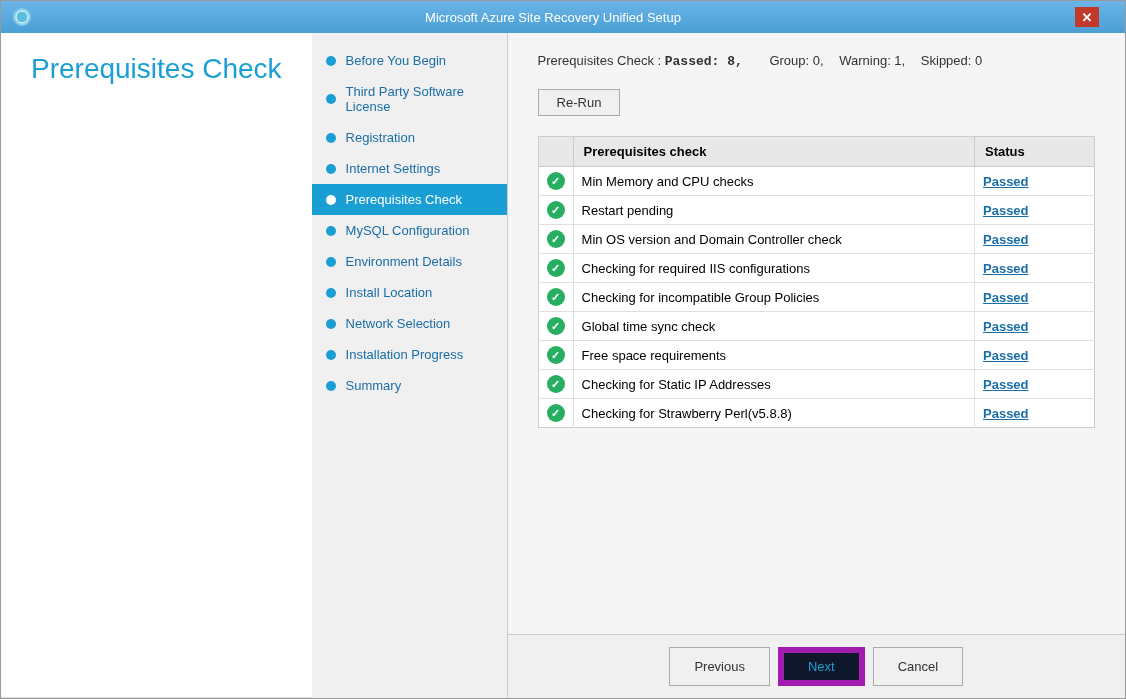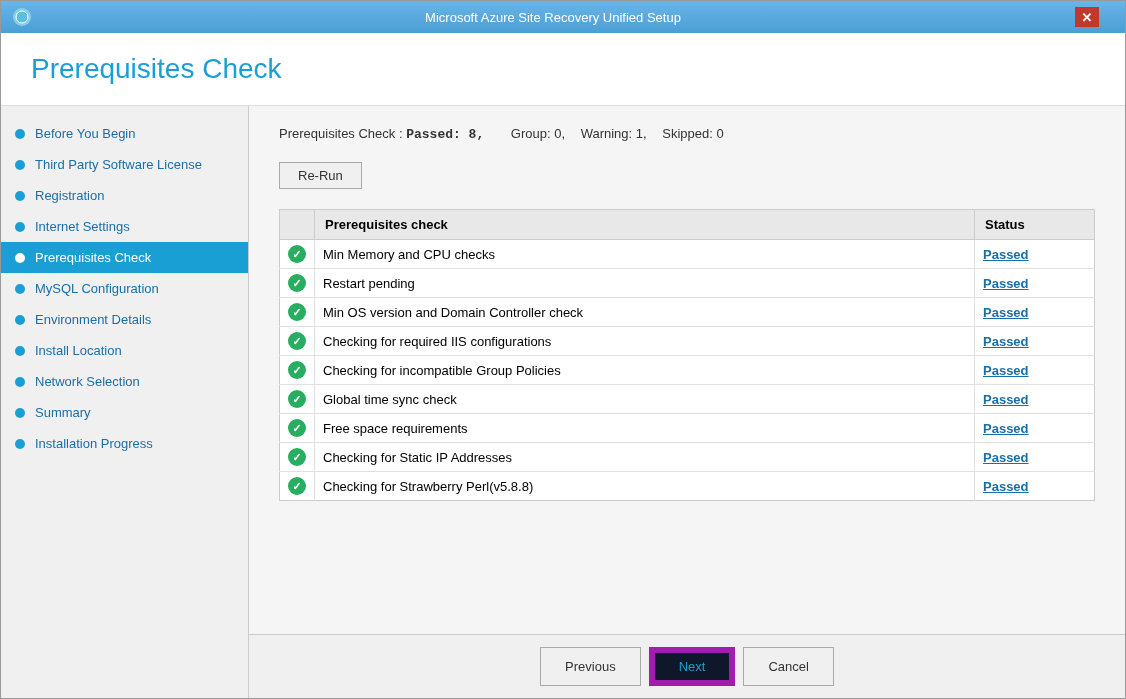--- a/index.html
+++ b/index.html
@@ -55,42 +55,42 @@
       color: white;
       font-size: 13px;
       cursor: pointer;
       display: flex;
       align-items: center;
       justify-content: center;
       font-weight: bold;
     }
     .content-area {
       display: flex;
-      flex-direction: column;
+      flex-direction: row;
       flex: 1;
       overflow: hidden;
     }
     .header-section {
       background: white;
       padding: 20px 30px 20px 30px;
       border-bottom: 1px solid #ddd;
       flex-shrink: 0;
     }
     .page-title {
       font-size: 28px;
       font-weight: 300;
       color: #1a9fd4;
     }
     .main-body {
       display: flex;
       flex: 1;
       overflow: hidden;
     }
     .sidebar {
-      width: 248px;
+      width: 196px;
       background: #f0f0f0;
       border-right: 1px solid #ccc;
       padding: 12px 0;
       flex-shrink: 0;
       overflow-y: auto;
     }
     .sidebar-item {
       display: flex;
       align-items: center;
       padding: 8px 14px;
@@ -266,25 +266,25 @@
           <div class="sidebar-item">
             <span class="dot"></span>
             <span class="sidebar-item-label">Install Location</span>
           </div>
           <div class="sidebar-item">
             <span class="dot"></span>
             <span class="sidebar-item-label">Network Selection</span>
           </div>
           <div class="sidebar-item">
             <span class="dot"></span>
+            <span class="sidebar-item-label">Installation Progress</span>
+          </div>
+          <div class="sidebar-item">
+            <span class="dot"></span>
             <span class="sidebar-item-label">Summary</span>
-          </div>
-          <div class="sidebar-item">
-            <span class="dot"></span>
-            <span class="sidebar-item-label">Installation Progress</span>
           </div>
         </div>
 
       <div class="right-panel">
         <div class="right-content">
           
           <div class="summary-bar">
             <span>Prerequisites Check : </span>
             <span style="font-weight:600; margin-right:23px;font-family:Liberation Mono, monospace;">Passed: 8,</span>
             <span style="margin-right:12px;">Group: 0,</span>

